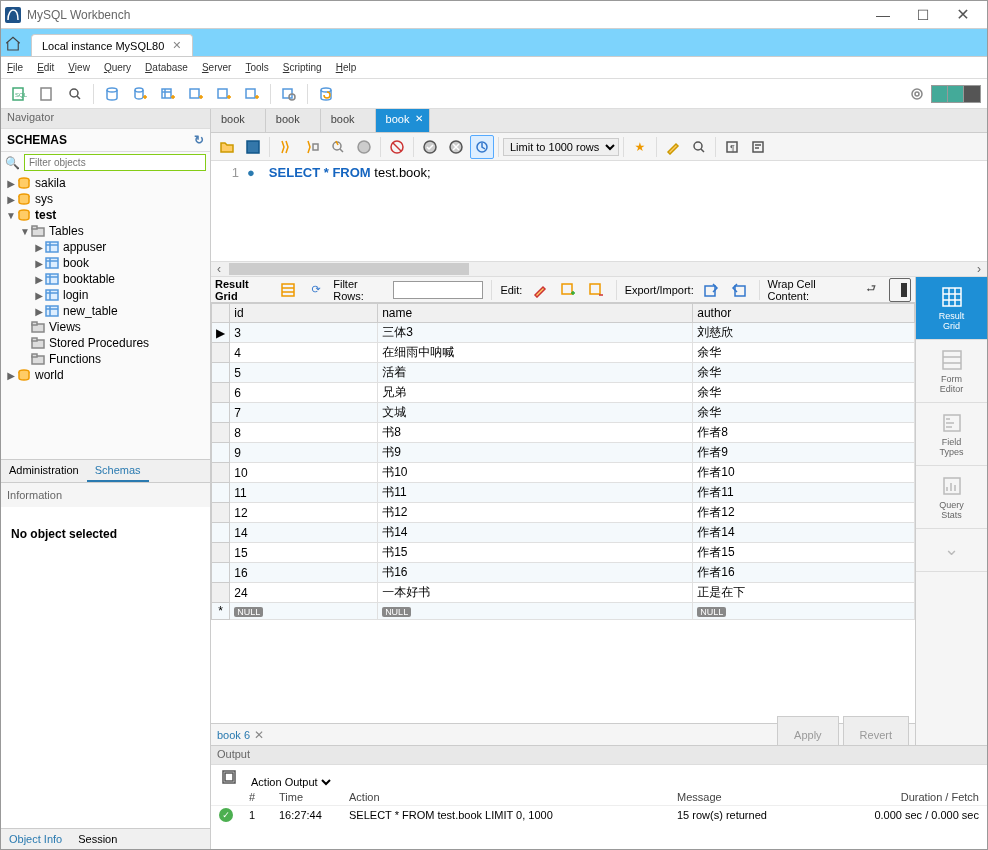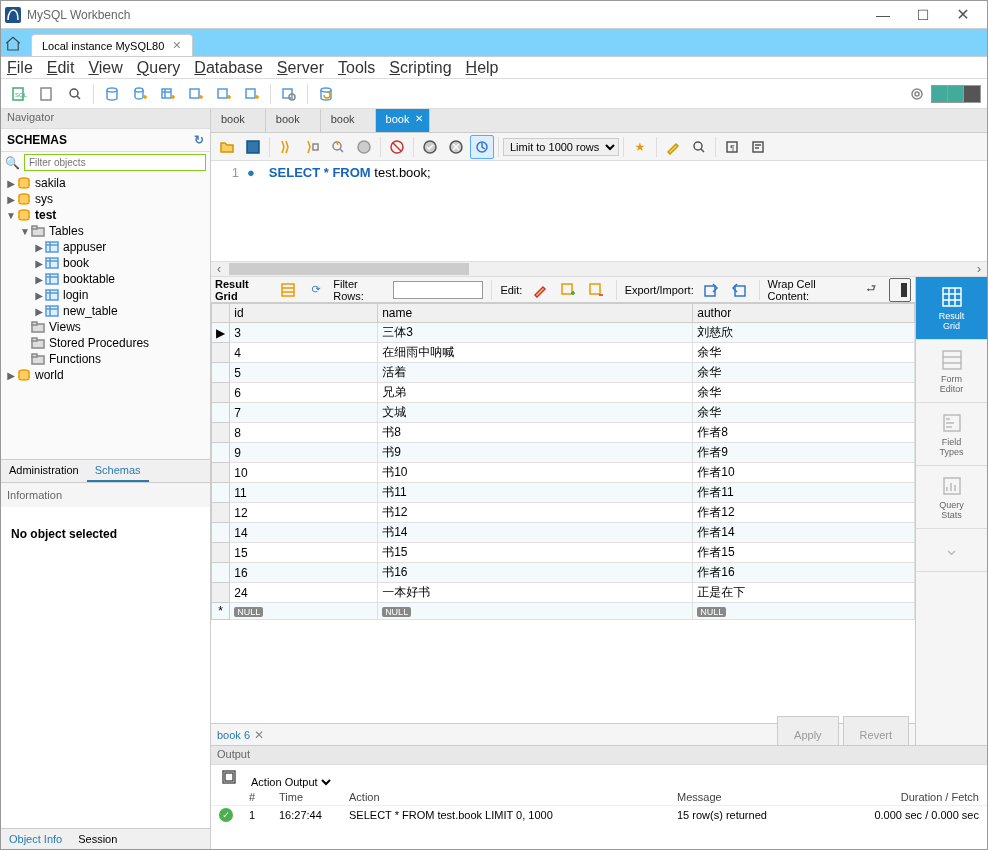--- a/index.html
+++ b/index.html
@@ -10,21 +10,21 @@
 .titlebar .icon { width: 16px; height: 16px; background: #1e5288; border-radius: 2px; margin-right: 6px; display: flex; align-items: center; justify-content: center; }
 .titlebar .title { flex: 1; color: #666; font-size: 12px; }
 .winbtn { width: 40px; height: 28px; text-align: center; line-height: 28px; color: #555; font-size: 14px; }
 .winbtn.close { font-size: 16px; }
 
 .tabbar { height: 28px; background: #7dd3fc; display: flex; align-items: flex-end; border-bottom: 1px solid #ccc; }
 .home-icon { width: 24px; height: 24px; display: flex; align-items: center; justify-content: center; margin-right: 6px; }
 .conn-tab { background: #fff; border: 1px solid #ccc; border-bottom: none; border-radius: 4px 4px 0 0; padding: 4px 10px; display: flex; align-items: center; font-size: 11px; }
 .conn-tab .x { margin-left: 8px; color: #888; }
 
-.menubar { height: 22px; display: flex; align-items: center; padding: 0 6px; gap: 14px; border-bottom: 1px solid #ddd; font-family: monospace; font-size: 16px; }
+.menubar { height: 22px; display: flex; align-items: center; padding: 0 6px; gap: 14px; border-bottom: 1px solid #ddd; font-family: monospace; font-size: 10px; }
 .menubar span { color: #333; }
 .menubar span u { text-decoration: underline; }
 
 .toolrow { height: 30px; display: flex; align-items: center; padding: 0 6px; gap: 4px; border-bottom: 1px solid #ddd; }
 .tbtn { width: 24px; height: 24px; display: flex; align-items: center; justify-content: center; color: #555; border-radius: 2px; }
 .tbtn svg { width: 16px; height: 16px; }
 .tsep { width: 1px; height: 20px; background: #ddd; margin: 0 2px; }
 .right-tool { margin-left: auto; display: flex; gap: 2px; align-items: center; }
 .panel3 { display: flex; border: 1px solid #999; }
 .panel3 div { width: 16px; height: 16px; border-right: 1px solid #999; }

